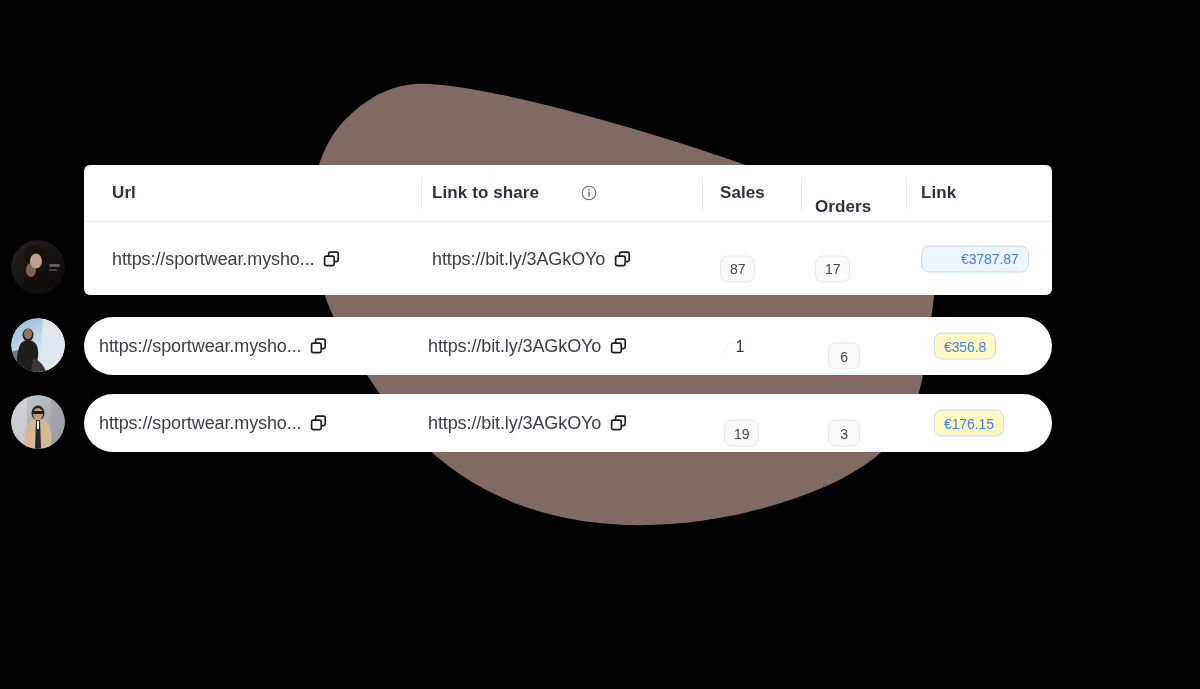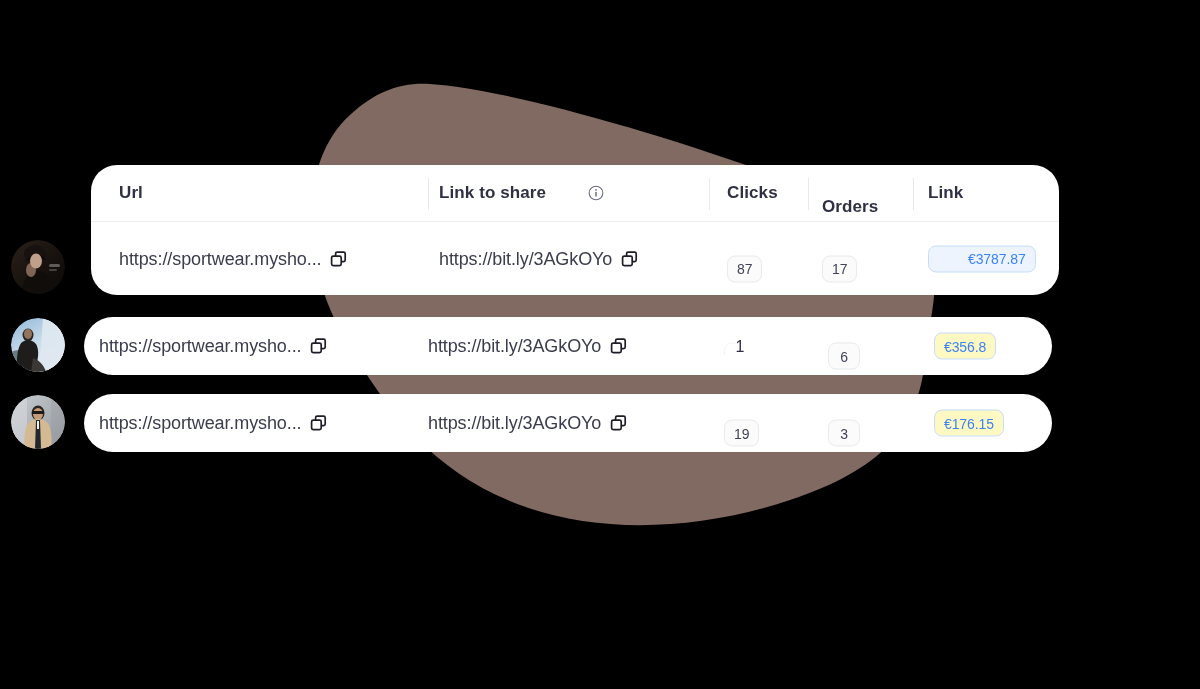--- a/index.html
+++ b/index.html
@@ -50,25 +50,25 @@
   #avatar-3 { top: 395px; }
 
   
   .card {
     position: absolute;
     background: #ffffff;
     z-index: 3;
   }
 
   #card-main {
-    left: 91px;
+    left: 84px;
     top: 165px;
     width: 968px;
     height: 130px;
-    border-radius: 26px;
+    border-radius: 6px;
     text-align: right;
   }
 
   .row-pill {
     left: 84px;
     width: 968px;
     height: 58px;
     border-radius: 29px;
   }
   #card-row-2 { top: 317px; }
@@ -317,21 +317,21 @@
         <span class="info-icon">
           <svg width="16" height="16" viewBox="0 0 16 16" aria-hidden="true">
             <circle cx="8" cy="8" r="6.8" fill="none" stroke="#6c6d7e" stroke-width="1.1"></circle>
             <circle cx="8" cy="4.9" r="0.85" fill="#6c6d7e"></circle>
             <rect x="7.25" y="6.7" width="1.5" height="5" rx="0.7" fill="#6c6d7e"></rect>
           </svg>
         </span>
       </div>
 
       <div class="header-cell x-clicks">
-        <span>Clicks</span>
+        <span>Sales</span>
       </div>
 
       <div class="header-cell x-orders">
         <span>Orders</span>
       </div>
 
       <div class="header-cell x-sales">
         <span>Link</span>
       </div>
     </div>

